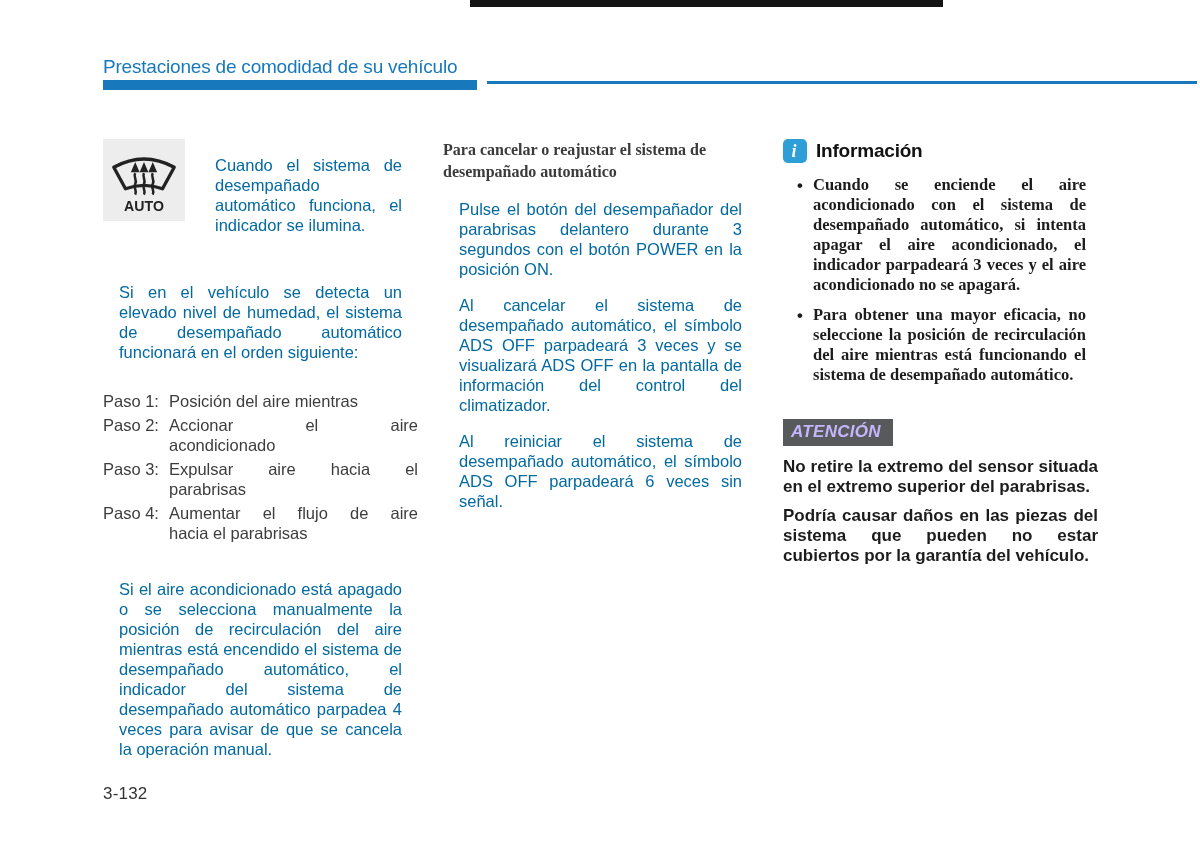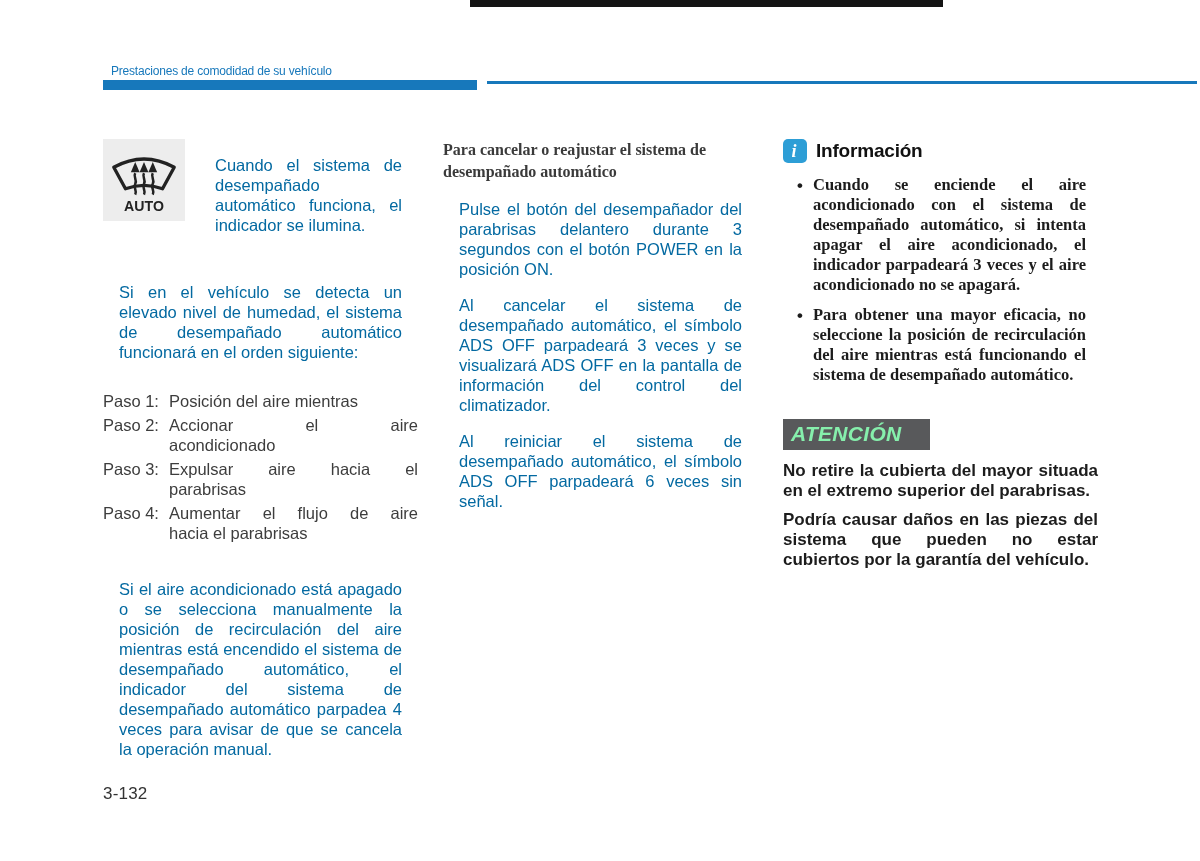--- a/index.html
+++ b/index.html
@@ -11,22 +11,22 @@
     color:#3d3d3d;
     overflow:hidden;
   }
   
   .top-bar{
     position:absolute;left:470px;top:0;width:473px;height:7px;
     background:#141414;
   }
   
   .header-title{
-    position:absolute;left:103px;top:56px;margin:8px;
-    font-size:12px;font-weight:500;letter-spacing:-0.2px;
+    position:absolute;left:103px;top:56px;margin:0;
+    font-size:19px;font-weight:500;letter-spacing:-0.2px;
     color:#1778bb;
   }
   .rule-thick{
     position:absolute;left:103px;top:80px;width:374px;height:10px;
     background:#1778bb;
   }
   .rule-thin{
     position:absolute;left:487px;top:81px;width:710px;height:3px;
     background:#1778bb;
   }
@@ -92,23 +92,23 @@
     color:#1c1c1c;text-align:justify;
   }
   .info-bullet::before{
     content:"\2022";
     position:absolute;left:2px;top:0;
     font-family:"Liberation Sans",sans-serif;
   }
   .attention-badge{
     display:inline-block;
     margin-top:22px;margin-bottom:11px;
-    background:#58595b;color:#86efac;
-    font-style:italic;font-weight:bold;font-size:21px;
-    padding:3px 28px 4px 8px;
+    background:#58595b;color:#c4b5fd;
+    font-style:italic;font-weight:bold;font-size:17px;
+    padding:3px 12px 4px 8px;
     letter-spacing:0.3px;
   }
   .attention-p{
     margin:0 0 9px 0;
     font-size:17px;line-height:20px;font-weight:bold;
     color:#1c1c1c;text-align:justify;
   }
   
   .page-number{
     position:absolute;left:103px;top:784px;
@@ -192,19 +192,19 @@
   <section class="col col-right">
     <div class="info-header">
       <span class="info-icon">i</span>
       <span class="info-title">Información</span>
     </div>
     <ul class="info-bullets">
       <li class="info-bullet">Cuando se enciende el aire acondicionado con el sistema de desempañado automático, si intenta apagar el aire acondicionado, el indicador parpadeará 3 veces y el aire acondicionado no se apagará.</li>
       <li class="info-bullet">Para obtener una mayor eficacia, no seleccione la posición de recirculación del aire mientras está funcionando el sistema de desempañado automático.</li>
     </ul>
     <div class="attention-badge">ATENCIÓN</div>
-    <p class="attention-p">No retire la cubierta del mayor situada en el extremo superior del parabrisas.</p>
+    <p class="attention-p">No retire la extremo del sensor situada en el extremo superior del parabrisas.</p>
     <p class="attention-p">Podría causar daños en las piezas del sistema que pueden no estar cubiertos por la garantía del vehículo.</p>
   </section>
 
   <div class="page-number">3-132</div>
 
 </div>
 
 </body></html>

